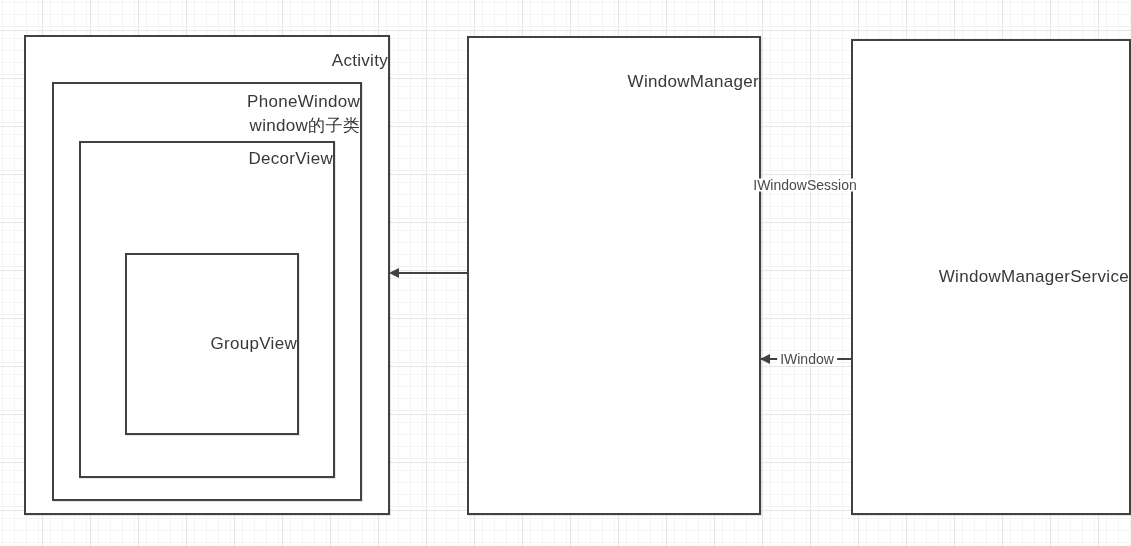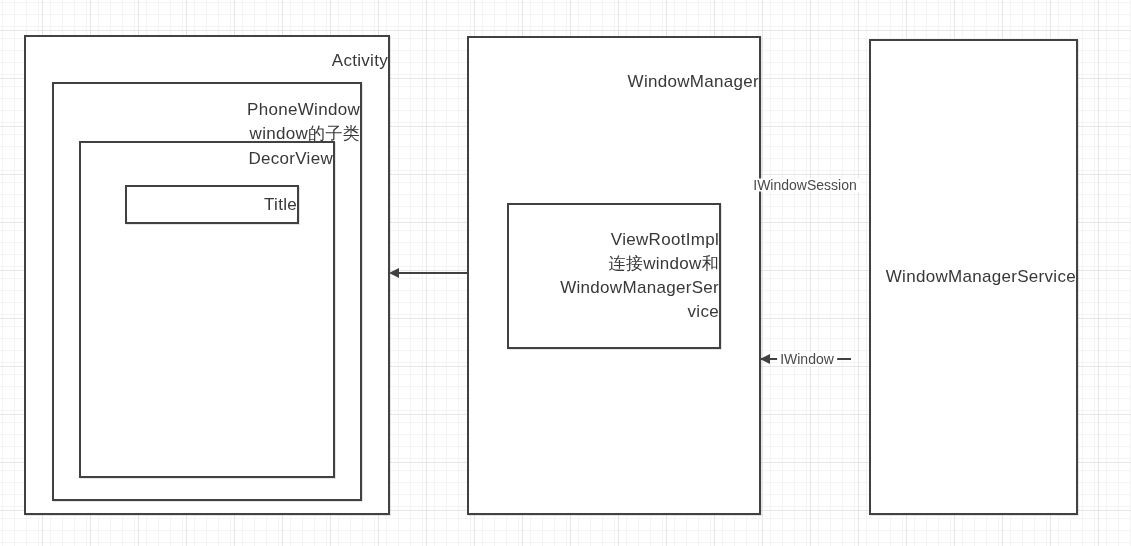--- a/index.html
+++ b/index.html
@@ -39,29 +39,29 @@
   }
   .box.center {
     display: flex;
     align-items: center;
     justify-content: center;
   }
   
   .n-activity        { left: 24px;  top: 35px;  width: 366px; height: 480px; }
   .n-activity .lbl   { padding-top: 12px; }
   .n-phonewindow     { left: 52px;  top: 82px;  width: 310px; height: 419px; }
-  .n-phonewindow .lbl{ padding-top: 14px; }
+  .n-phonewindow .lbl{ padding-top: 6px; }
   .n-decorview       { left: 79px;  top: 141px; width: 256px; height: 337px; }
   .n-decorview .lbl  { padding-top: 4px; }
   .n-title           { left: 125px; top: 185px; width: 174px; height: 39px; }
   .n-groupview       { left: 125px; top: 253px; width: 174px; height: 182px; }
   .n-windowmanager   { left: 467px; top: 36px;  width: 294px; height: 479px; }
   .n-windowmanager .lbl { padding-top: 32px; }
   .n-viewrootimpl    { left: 507px; top: 203px; width: 214px; height: 146px; }
-  .n-wms             { left: 851px; top: 39px;  width: 209px; height: 476px; margin-left: 18px; }
+  .n-wms             { left: 851px; top: 39px;  width: 280px; height: 476px; }
   
   .cline {
     position: absolute;
     height: 2px;
     background: #414141;
   }
   .ahead {
     position: absolute;
     width: 0;
     height: 0;
@@ -97,32 +97,26 @@
   <div class="box n-activity">
     <div class="lbl">Activity</div>
   </div>
   <div class="box n-phonewindow">
     <div class="lbl">PhoneWindow
 window的子类</div>
   </div>
   <div class="box n-decorview">
     <div class="lbl">DecorView</div>
   </div>
-  <div class="box n-title center">
-    <div class="lbl">Title</div>
+  <div class="box n-groupview center">
+    <div class="lbl">GroupView</div>
   </div>
 
   <div class="box n-windowmanager">
     <div class="lbl">WindowManager</div>
-  </div>
-  <div class="box n-viewrootimpl center">
-    <div class="lbl">ViewRootImpl
-连接window和
-WindowManagerSer
-vice</div>
   </div>
 
   <div class="box n-wms center">
     <div class="lbl">WindowManagerService</div>
   </div>
 
   <div>
     <div class="cline l-wm2act"></div>
     <div class="ahead left h-wm2act"></div>
   </div>

